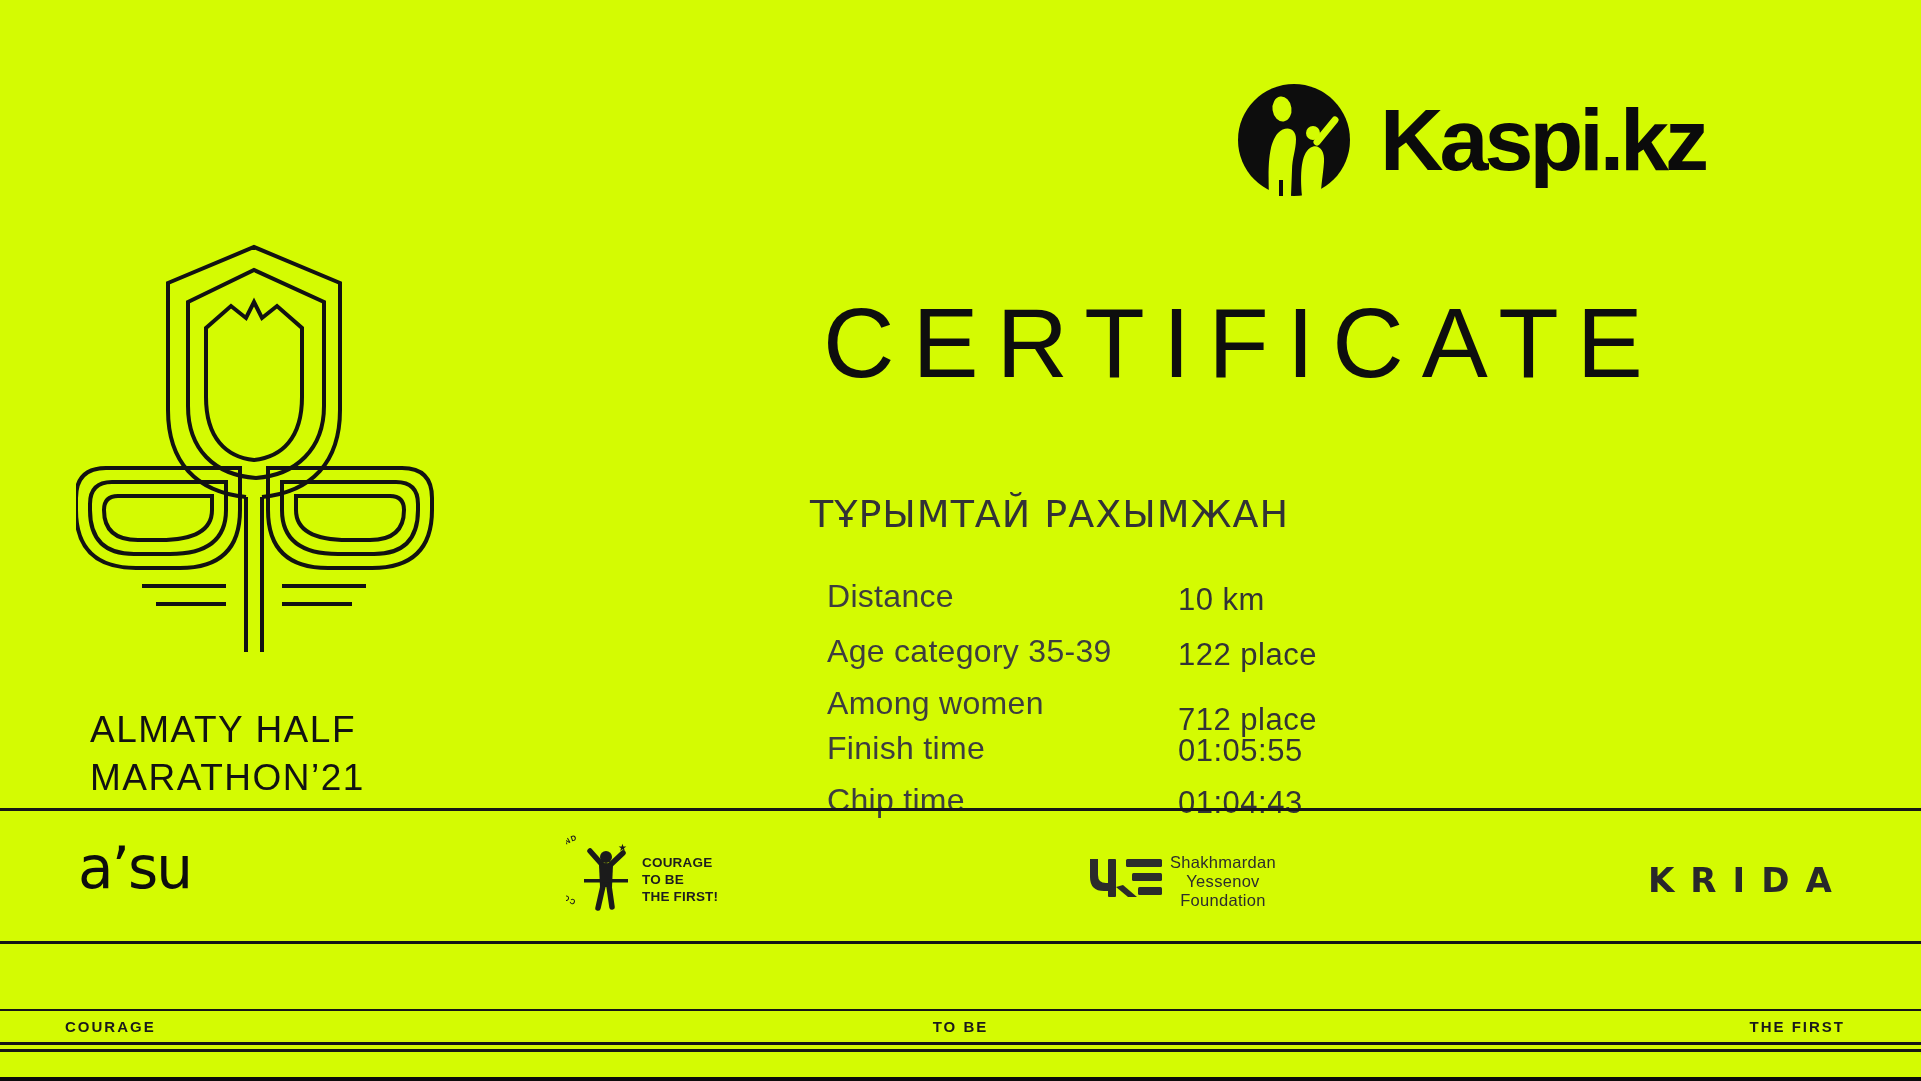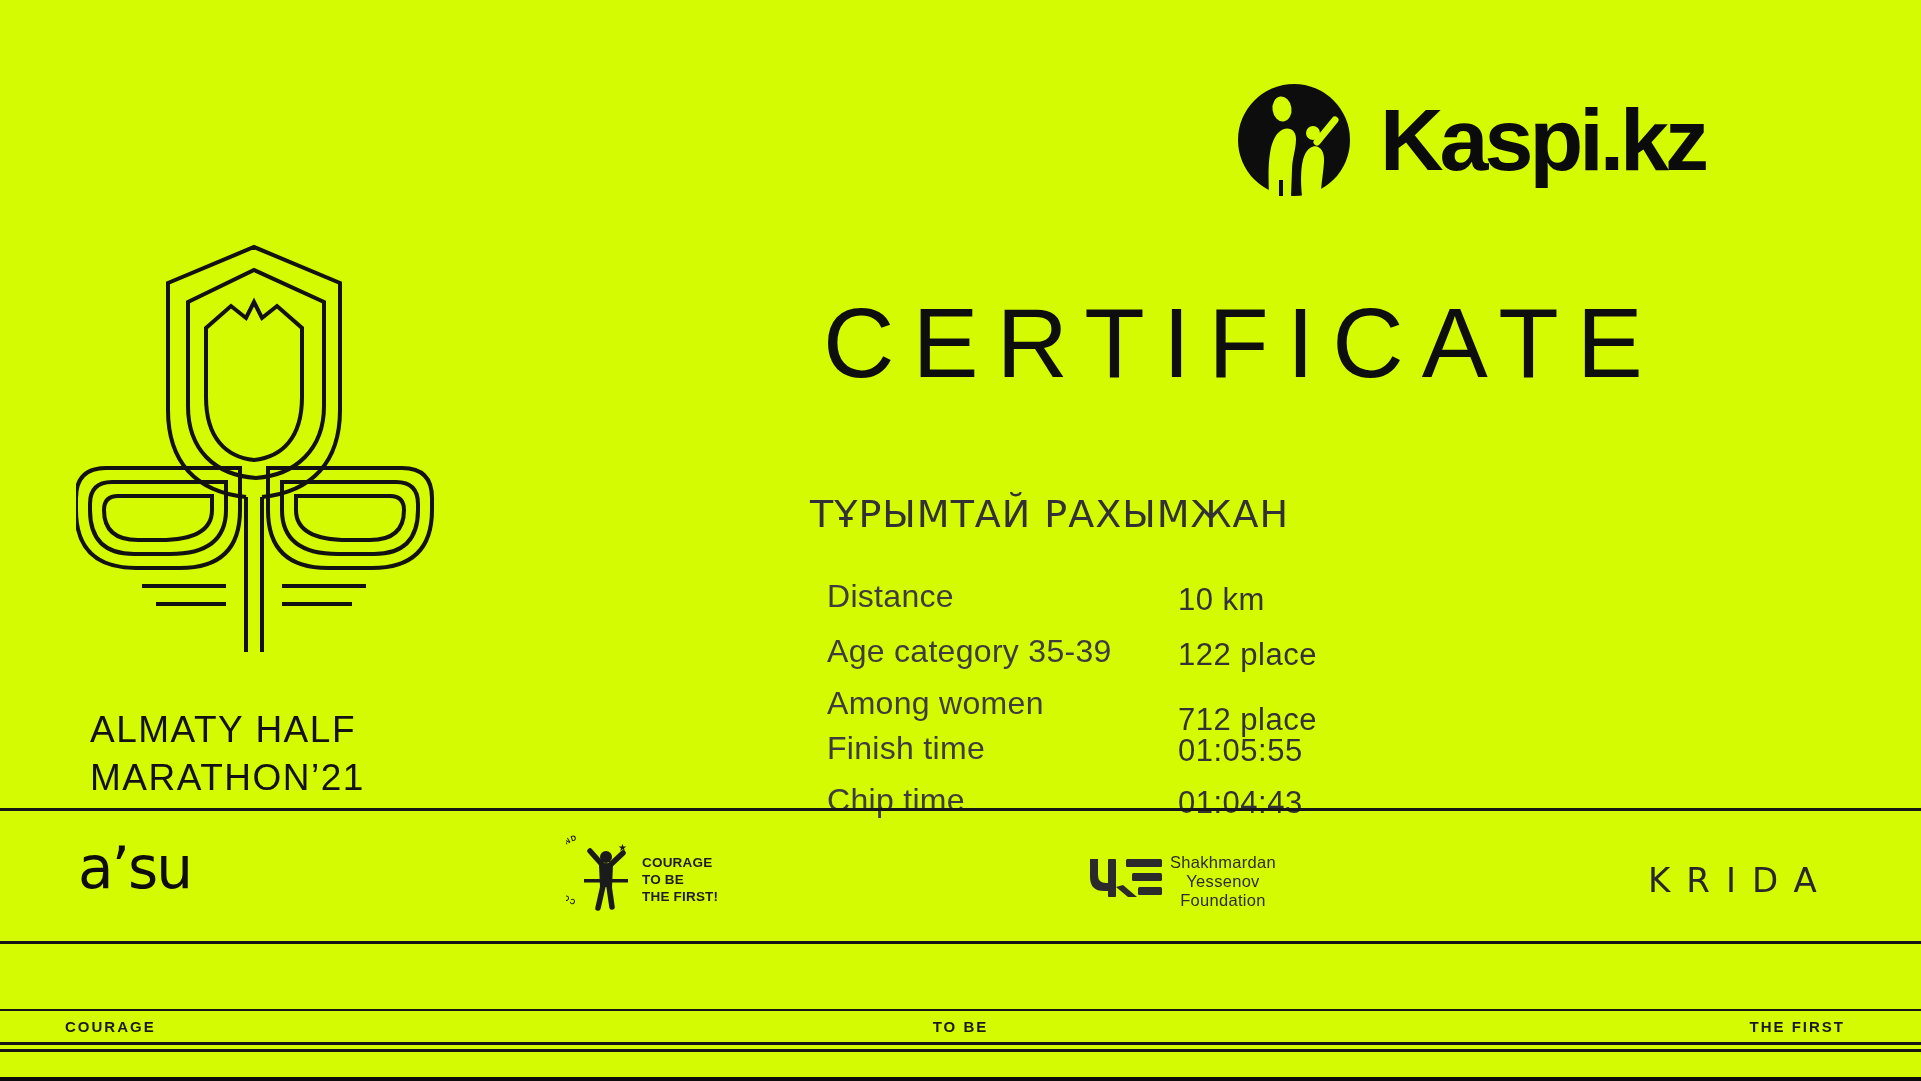--- a/index.html
+++ b/index.html
@@ -46,21 +46,21 @@
   .cf-text{
     left:642px;top:854px;font-size:13.5px;line-height:17px;font-weight:600;
     letter-spacing:0.2px;color:#1e1e1e;
   }
   .ye-mark{left:1088px;top:857px;width:76px;height:42px;}
   .ye-text{
     left:1170px;top:853px;font-size:16.5px;line-height:19px;font-weight:500;
     color:#2d2d2d;letter-spacing:0.3px;text-align:center;
   }
   .krida{
-    left:1648px;top:860px;font-size:34px;font-weight:400;letter-spacing:16px;
+    left:1648px;top:860px;font-size:34px;font-weight:700;letter-spacing:16px;
     color:#28282a;font-family:"DejaVu Sans","Liberation Sans",sans-serif;
   }
   
   .foot{font-size:15px;font-weight:600;letter-spacing:2px;color:#1a1a1a;top:1018px;}
   .foot-left{left:65px;}
   .foot-center{left:0;width:1921px;text-align:center;}
   .foot-right{right:84px;}
   .bottom-edge{left:0;top:1077px;width:1921px;height:4px;background:#0b0b0b;}
 </style>
 </head>

